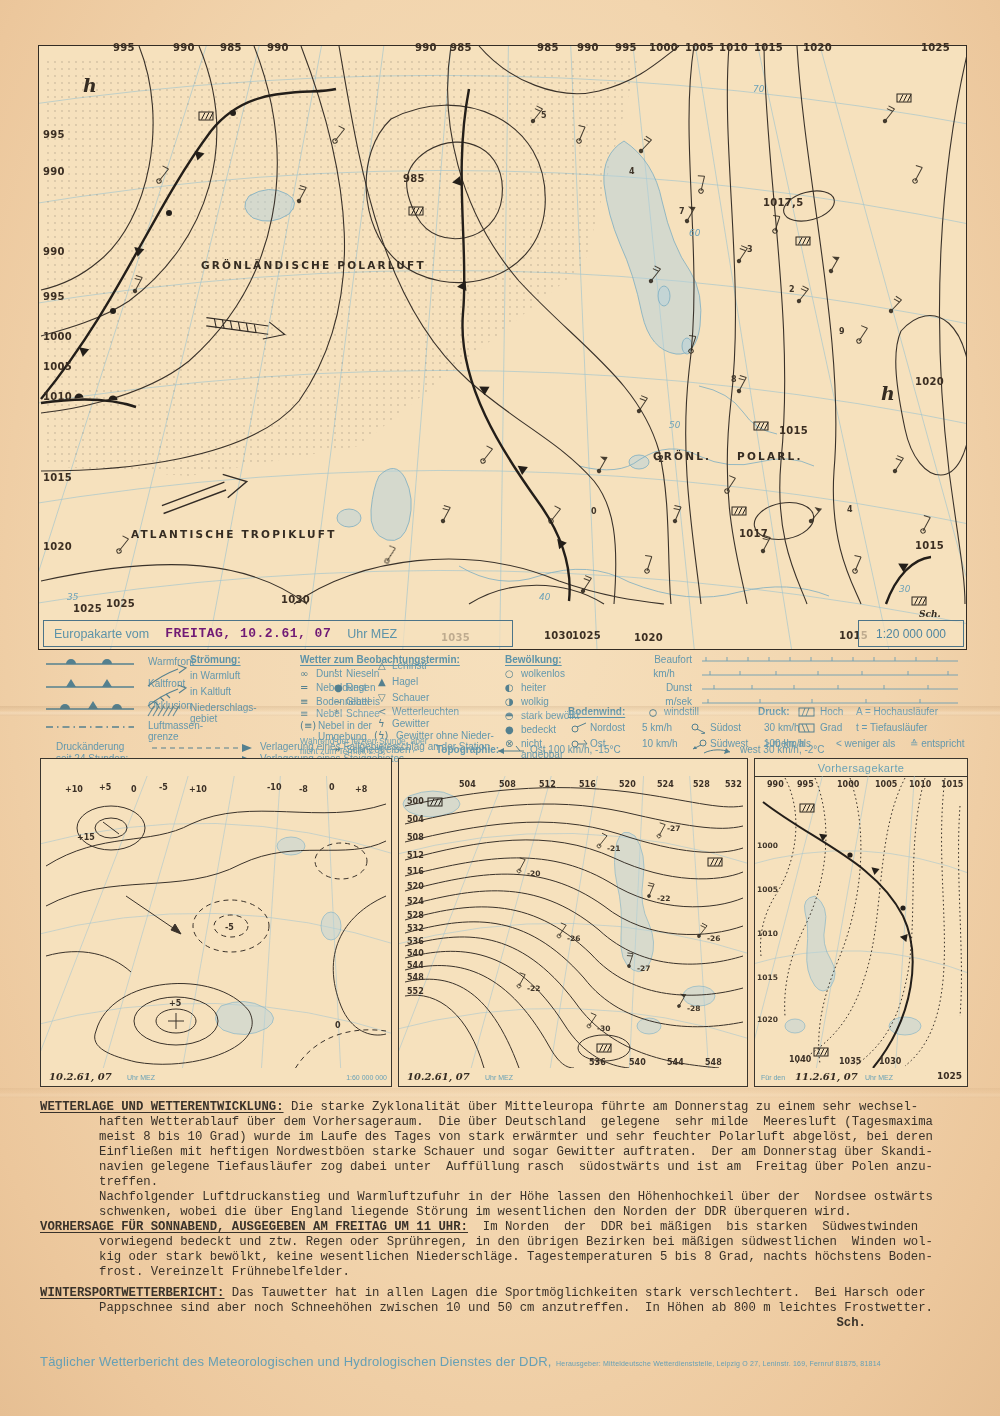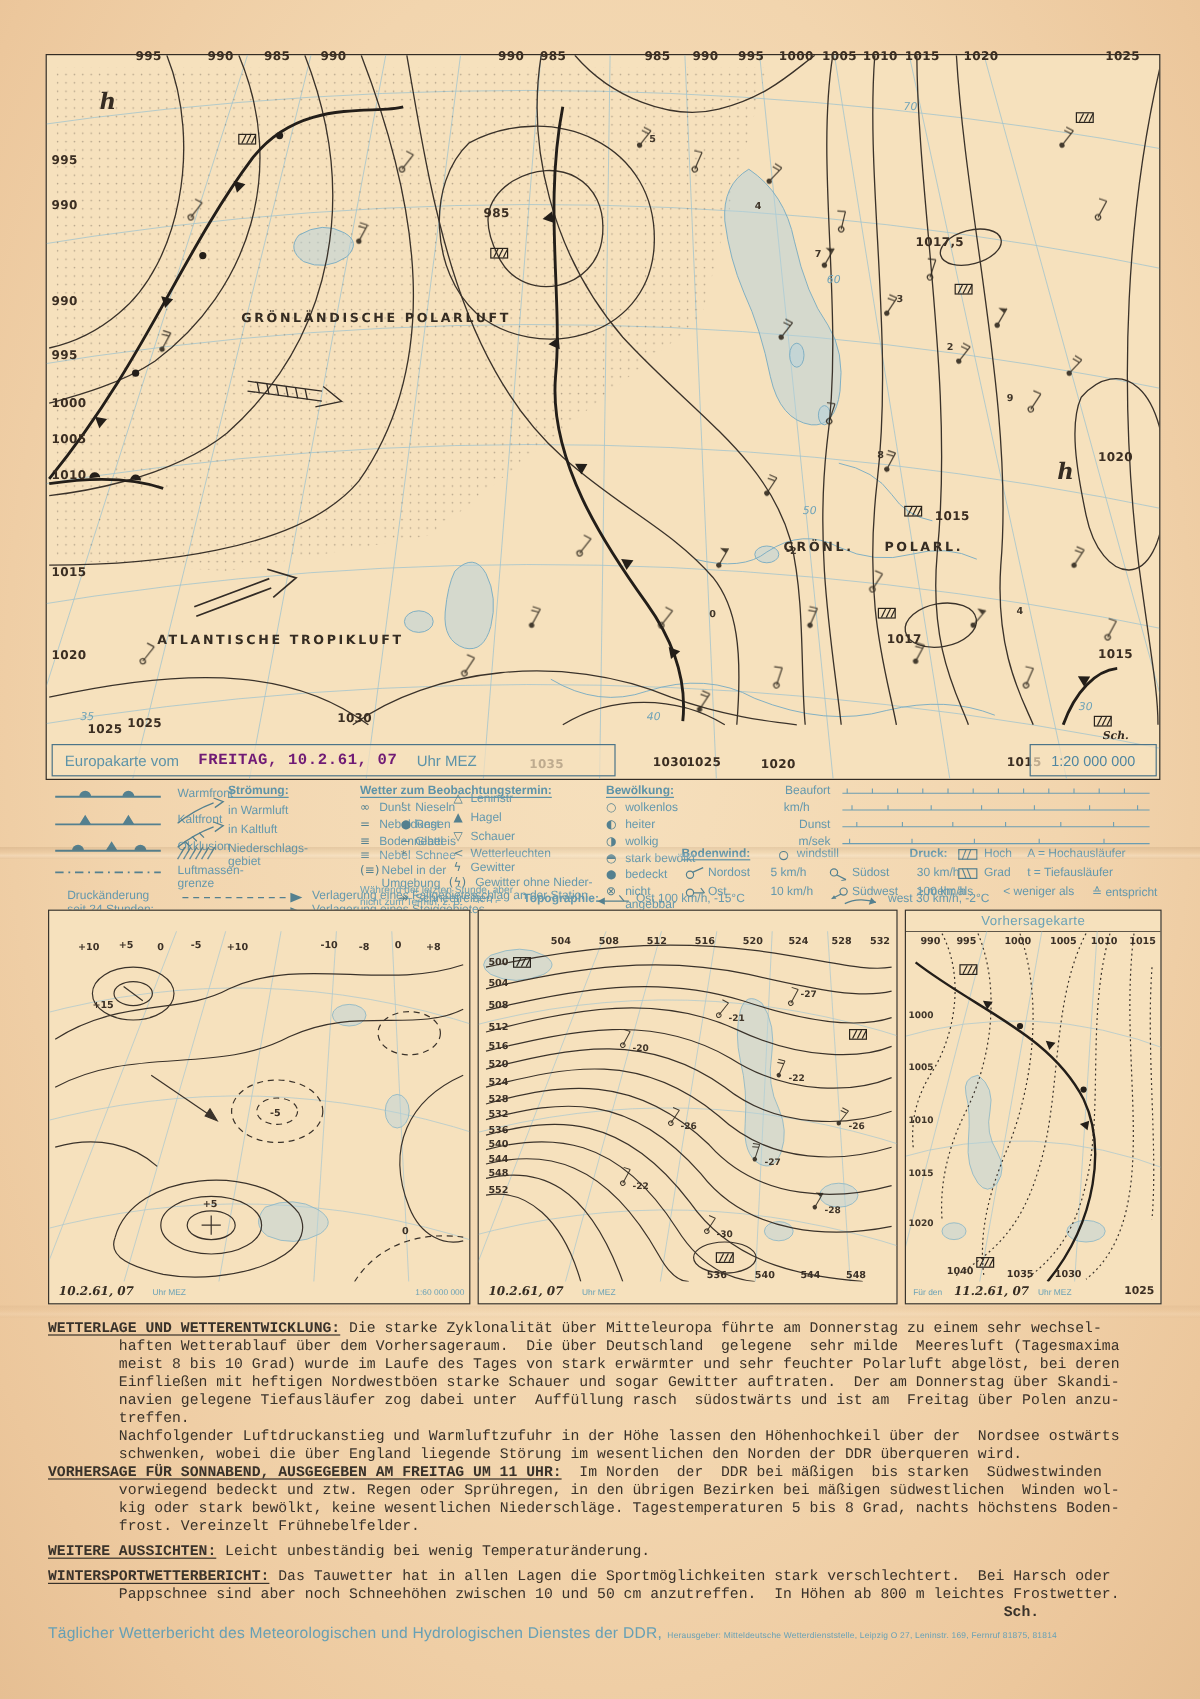--- a/index.html
+++ b/index.html
@@ -769,21 +769,20 @@
         meist 8 bis 10 Grad) wurde im Laufe des Tages von stark erwärmter und sehr feuchter Polarluft abgelöst, bei deren
         Einfließen mit heftigen Nordwestböen starke Schauer und sogar Gewitter auftraten.  Der am Donnerstag über Skandi-
         navien gelegene Tiefausläufer zog dabei unter  Auffüllung rasch  südostwärts und ist am  Freitag über Polen anzu-
         treffen.
         Nachfolgender Luftdruckanstieg und Warmluftzufuhr in der Höhe lassen den Höhenhochkeil über der  Nordsee ostwärts
         schwenken, wobei die über England liegende Störung im wesentlichen den Norden der DDR überqueren wird.</span></div>
     <div class="rsec"><span class="rh">VORHERSAGE FÜR SONNABEND, AUSGEGEBEN AM FREITAG UM 11 UHR:</span><span>  Im Norden  der  DDR bei mäßigen  bis starken  Südwestwinden
         vorwiegend bedeckt und ztw. Regen oder Sprühregen, in den übrigen Bezirken bei mäßigen südwestlichen  Winden wol-
         kig oder stark bewölkt, keine wesentlichen Niederschläge. Tagestemperaturen 5 bis 8 Grad, nachts höchstens Boden-
         frost. Vereinzelt Frühnebelfelder.</span></div>
-    <div class="rsec mt"><span class="rh">WEITERE AUSSICHTEN:</span><span> Leicht unbeständig bei wenig Temperaturänderung.</span></div>
     <div class="rsec mt"><span class="rh">WINTERSPORTWETTERBERICHT:</span><span> Das Tauwetter hat in allen Lagen die Sportmöglichkeiten stark verschlechtert.  Bei Harsch oder
         Pappschnee sind aber noch Schneehöhen zwischen 10 und 50 cm anzutreffen.  In Höhen ab 800 m leichtes Frostwetter.</span></div>
     <div class="signoff">Sch.</div>
   </section>
 
   <footer class="footer">
     <span class="big">Täglicher Wetterbericht des Meteorologischen und Hydrologischen Dienstes der DDR,</span>
     <span class="small">Herausgeber: Mitteldeutsche Wetterdienststelle, Leipzig O 27, Leninstr. 169, Fernruf 81875, 81814</span>
   </footer>
 

